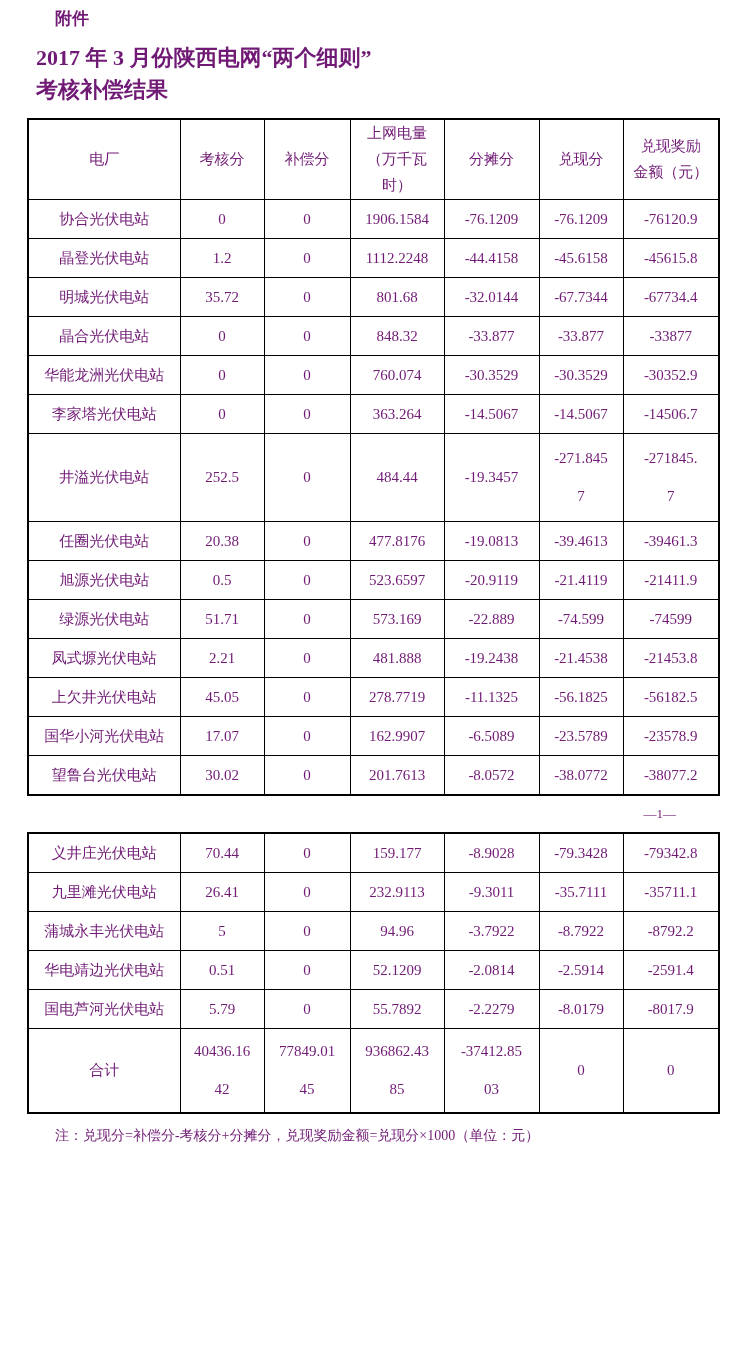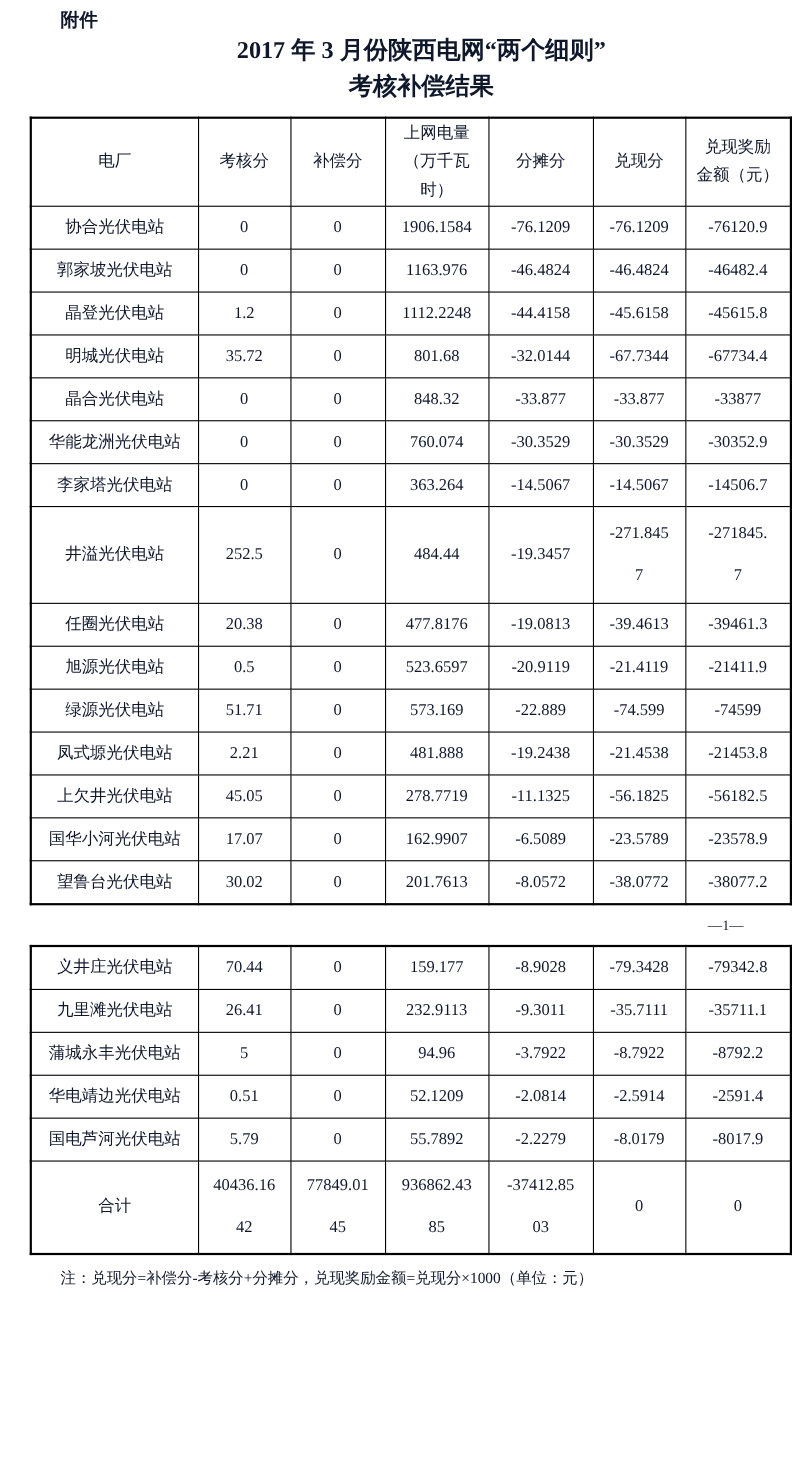--- a/index.html
+++ b/index.html
@@ -1,34 +1,34 @@
 <!DOCTYPE html>
 <html><head>
 <meta charset="utf-8">
 <style>
   html,body{margin:0;padding:0;background:#ffffff;}
   .sheet{
     position:relative;
     width:730px;
     height:1348px;
     background:#ffffff;
-    color:#0f172a;
+    color:#701a75;
     font-family:"Liberation Serif","DejaVu Serif",serif;
     overflow:hidden;
     box-sizing:border-box;
   }
   .attachment{
     margin:8px 0 0 55px;
     font-family:"Liberation Sans","DejaVu Sans",sans-serif;
     font-weight:bold;
     font-size:17px;
     line-height:22px;
   }
   .title{
-    text-align:center;
+    margin-top:12px;
     font-weight:bold;
     font-size:22px;
     line-height:32px;
     padding-left:36px;
   }
   table.grid{
     border-collapse:collapse;
     table-layout:fixed;
     width:691px;
     margin-left:27px;
@@ -105,29 +105,20 @@
         <tr>
           <td>协合光伏电站</td>
           <td>0</td>
           <td>0</td>
           <td>1906.1584</td>
           <td>-76.1209</td>
           <td>-76.1209</td>
           <td>-76120.9</td>
         </tr>
         <tr>
-          <td>郭家坡光伏电站</td>
-          <td>0</td>
-          <td>0</td>
-          <td>1163.976</td>
-          <td>-46.4824</td>
-          <td>-46.4824</td>
-          <td>-46482.4</td>
-        </tr>
-        <tr>
           <td>晶登光伏电站</td>
           <td>1.2</td>
           <td>0</td>
           <td>1112.2248</td>
           <td>-44.4158</td>
           <td>-45.6158</td>
           <td>-45615.8</td>
         </tr>
         <tr>
           <td>明城光伏电站</td>

